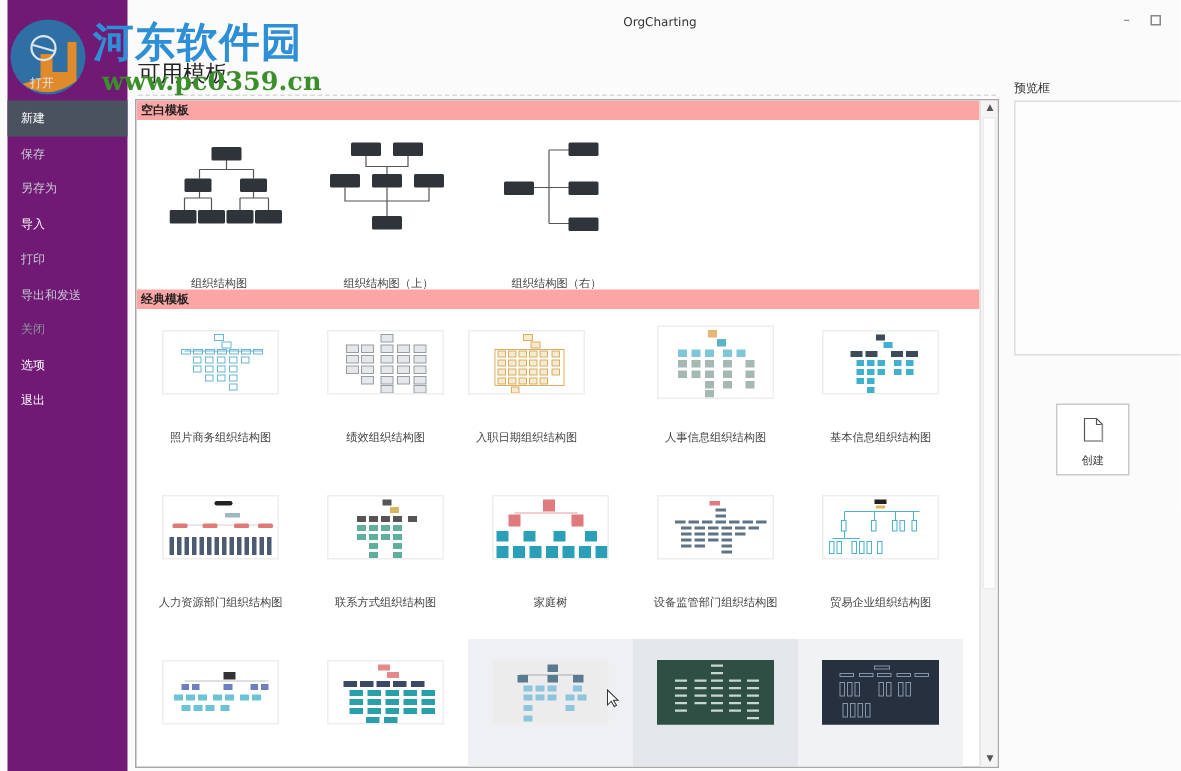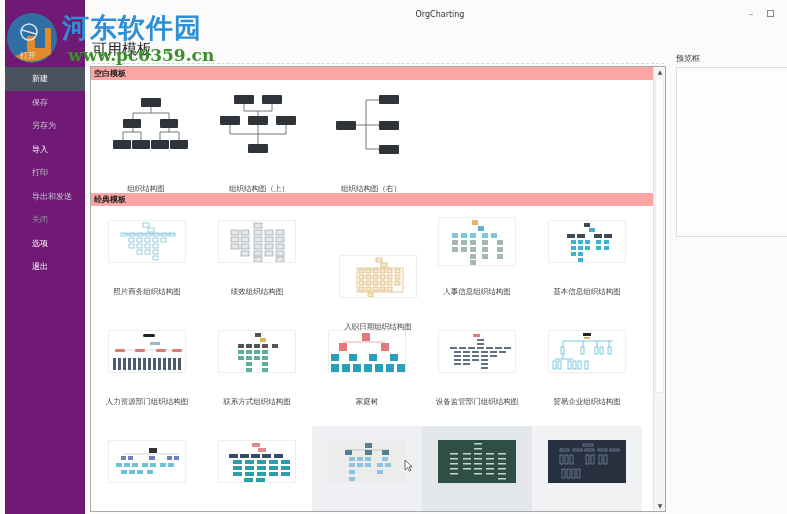--- a/index.html
+++ b/index.html
@@ -4,21 +4,21 @@
 <style>
   * { box-sizing: border-box; margin: 0; padding: 0; }
   html, body { width: 787px; height: 514px; overflow: hidden; background: #fbfbfb; font-family: "DejaVu Sans", "Liberation Sans", sans-serif; }
   .app { position: relative; width: 787px; height: 514px; background: #fbfbfb; }
 
   
   .sidebar { position: absolute; left: 5px; top: 0; width: 80px; height: 514px; background: #701a75; }
   .sidebar .logo { position: absolute; left: 0; top: 8px; width: 60px; height: 58px; }
   .sidebar .open-label { position: absolute; left: 15px; top: 50px; font-size: 8px; color: #e4e4e4; }
   .menu { position: absolute; left: 0; top: 67px; width: 80px; }
-  .menu-item { height: 23.5px; line-height: 23.5px; font-size: 8px; color: #c6cad1; padding-left: 27px; cursor: pointer; }
+  .menu-item { height: 23.5px; line-height: 23.5px; font-size: 8px; color: #c6cad1; padding-left: 9px; cursor: pointer; }
   .menu-item.active { background: #4a5260; color: #ffffff; }
   .menu-item.bright { color: #ffffff; }
   .menu-item.dim { color: #8d939d; }
   .menu-item.indent { color: #ffffff; }
 
   
   .titlebar { position: absolute; left: 85px; top: 0; right: 0; height: 30px; }
   .win-title { position: absolute; left: 0; right: 0; top: 10px; text-align: center; font-size: 8px; color: #333; padding-right: 0; }
   .win-title span { position: relative; left: 4px; }
   .btn-min { position: absolute; left: 745px; top: 8px; width: 12px; height: 12px; font-size: 9px; color: #777; text-align: center; line-height: 12px; }
@@ -220,21 +220,21 @@
                 <rect x="46" y="30" width="8" height="5"></rect>
                 <rect x="57" y="30" width="8" height="5"></rect>
               <rect x="35" y="36" width="8" height="5"></rect>
                 <rect x="57" y="36" width="8" height="5"></rect>
             </g>
           </svg>
         </div>
         <div class="lbl">绩效组织结构图</div>
       </div>
 
-      <div class="t-item" style="left:232px;top:0;margin-top:35px;">
+      <div class="t-item" style="left:205px;top:0;">
         <div class="thumb">
           <svg width="78" height="43" viewBox="0 0 78 43">
             <g fill="#f6ead3" stroke="#d9a54f" stroke-width="0.6">
               <rect x="36" y="2" width="6" height="4"></rect>
                 <rect x="41" y="7" width="6" height="4"></rect>
               <rect x="17" y="12" width="46" height="24" fill="none"></rect>
               <rect x="19" y="13" width="5" height="4"></rect>
                 <rect x="26" y="13" width="5" height="4"></rect>
                 <rect x="33" y="13" width="5" height="4"></rect>
                 <rect x="40" y="13" width="5" height="4"></rect>
@@ -644,13 +644,21 @@
 
   <div class="vscroll">
     <div class="up">▲</div>
     <div class="thumb"></div>
     <div class="down">▼</div>
   </div>
 
   <div class="preview-label">预览框</div>
   <div class="preview-box"></div>
 
+  <div class="create-btn">
+    <svg class="doc" viewBox="0 0 14 17">
+      <path d="M1 1 H9 L13 5 V16 H1 Z" fill="#fff" stroke="#555" stroke-width="0.8"></path>
+      <path d="M9 1 V5 H13" fill="none" stroke="#555" stroke-width="0.8"></path>
+      <rect x="12" y="5" width="1" height="11" fill="#ccc"></rect>
+    </svg>
+    <div class="lbl">创建</div>
+  </div>
 </div>
 
 </body></html>

